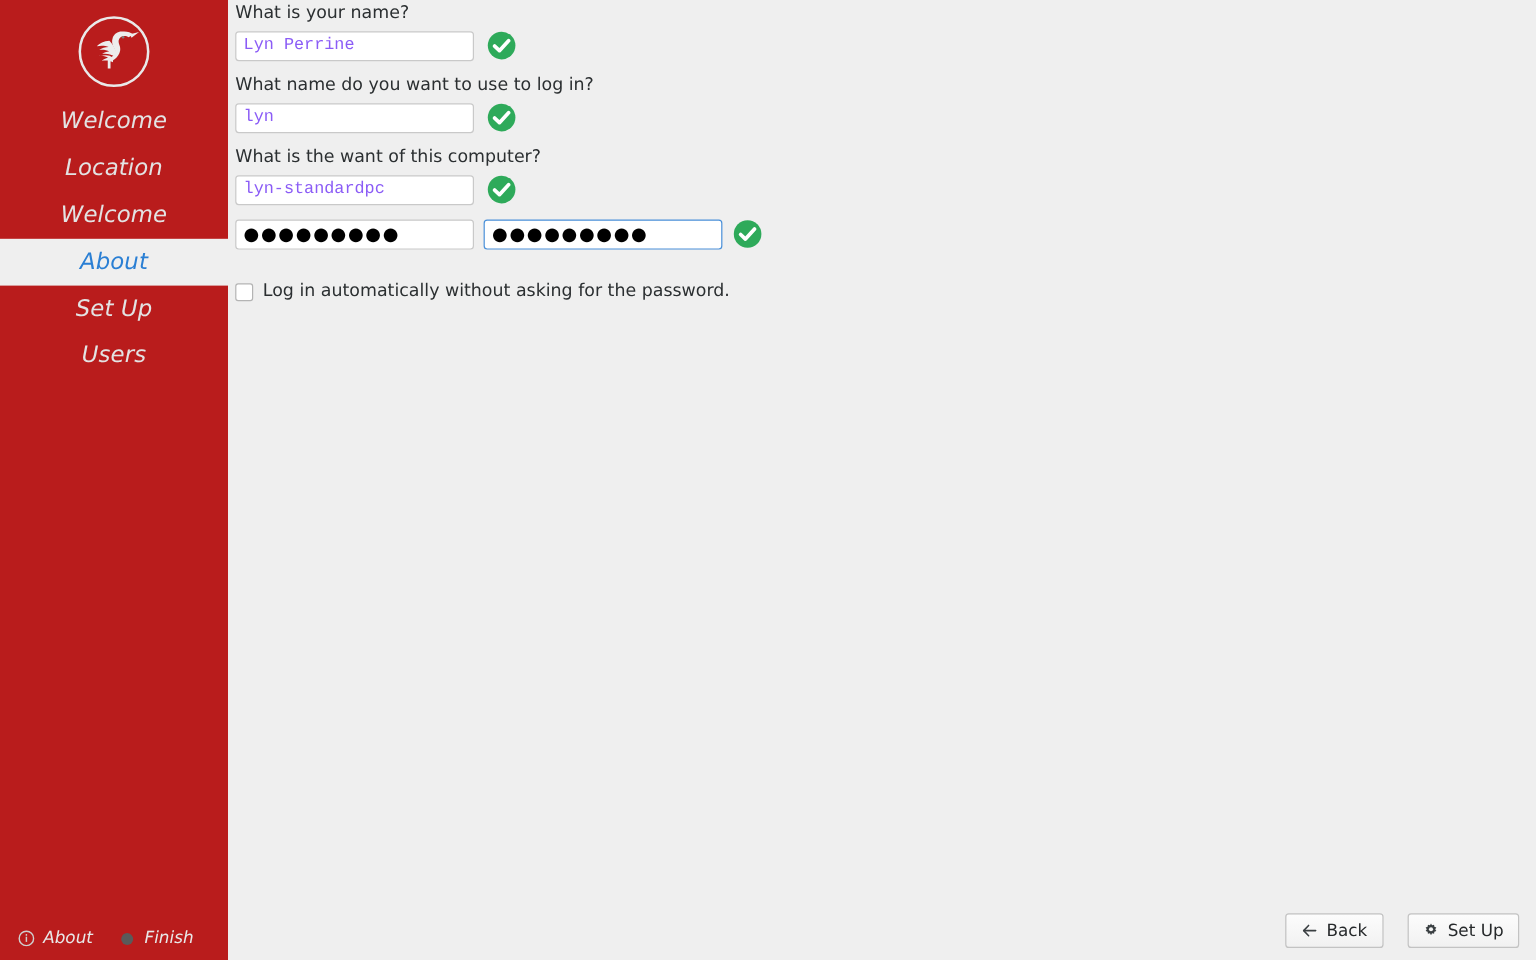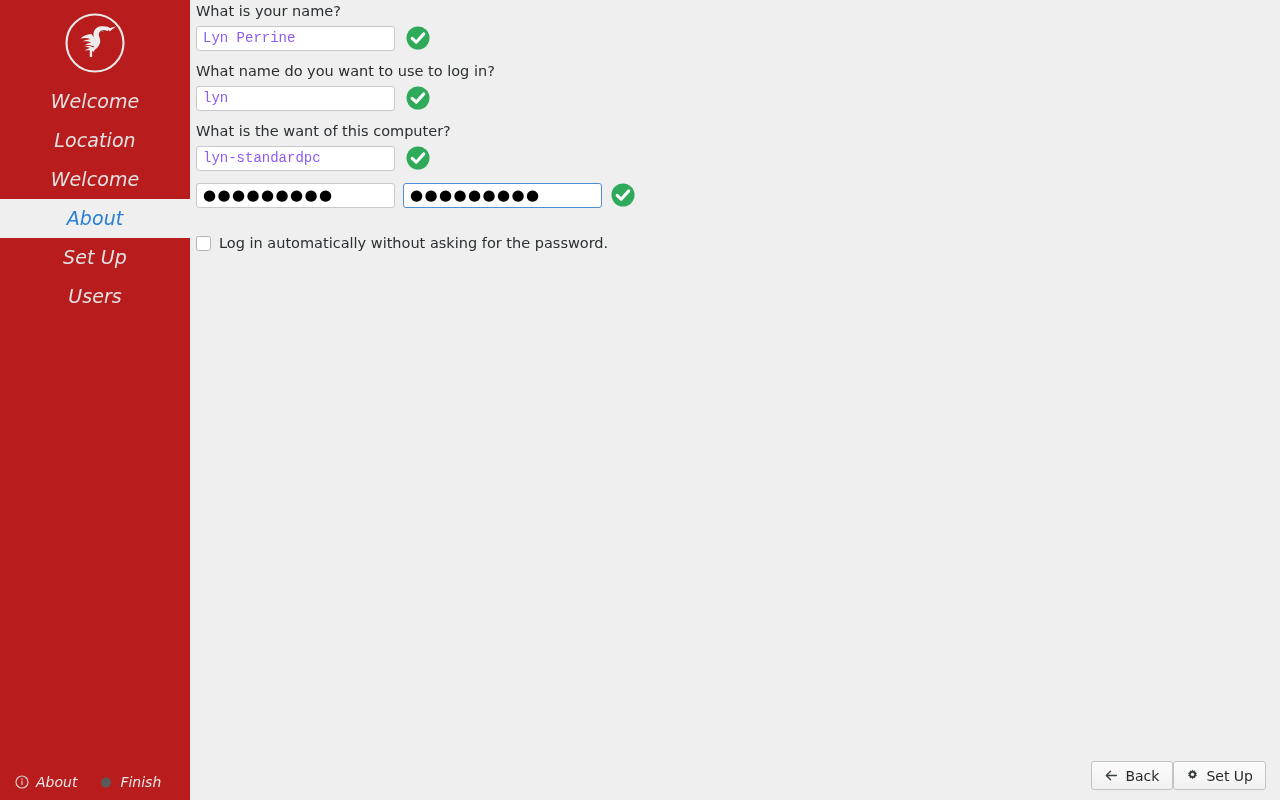--- a/index.html
+++ b/index.html
@@ -165,21 +165,21 @@
     color: #2b2f31;
     user-select: none;
   }
 
   
   .btn-bar {
     position: absolute;
     right: 14px;
     bottom: 10px;
     display: flex;
-    gap: 0;
+    gap: 20px;
   }
 
   .btn {
     min-width: 82px;
     height: 29px;
     background: linear-gradient(#fcfcfc, #f1f1f1);
     border: 1px solid #c3c3c3;
     border-radius: 3px;
     display: flex;
     align-items: center;

